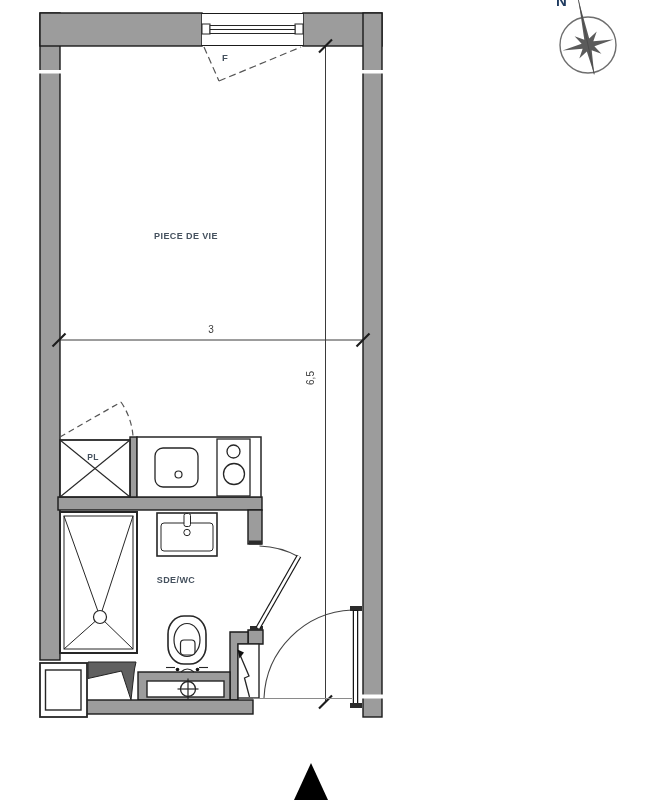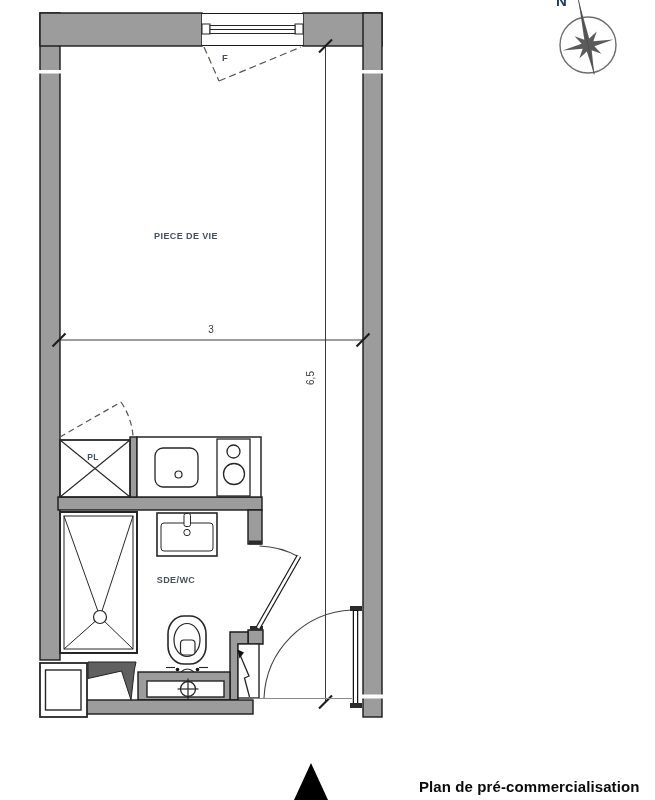--- a/index.html
+++ b/index.html
@@ -172,15 +172,14 @@
         0,30 -2.5,6 -11.3,11.3 -6,2.5 -26,0 -6,-2.5 -11.3,-11.3 -2.5,-6"></polygon>
       <line x1="0" y1="-46" x2="0" y2="30" stroke="#4a4a4a" stroke-width="0.8"></line>
     </g>
     <text x="556" y="6" font-size="15" font-weight="bold" fill="#1e3a5f">N</text>
   </g>
 
   <polygon points="294,800 311,763 328,800" fill="#000000"></polygon>
 
 </svg>
 
-<div class="caption">Plan de pré-commercialisation</div>
 
 </div>
 
 </body></html>

